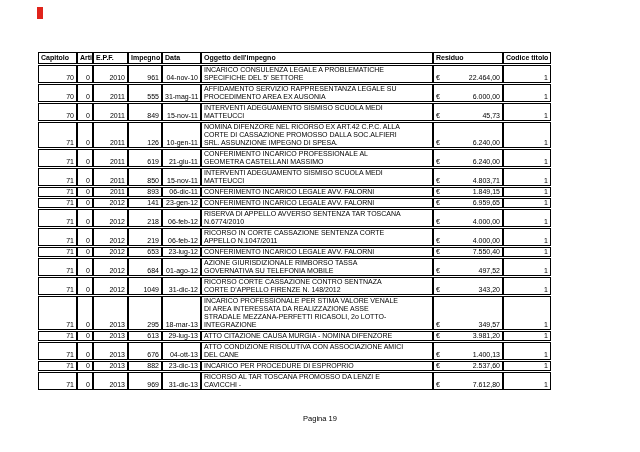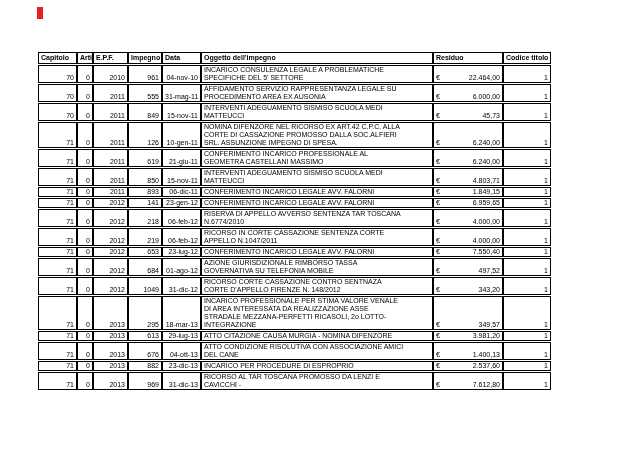--- a/index.html
+++ b/index.html
@@ -383,13 +383,14 @@
         <div class="wrap">
           <span>€</span>
           <span>7.612,80</span>
         </div>
       </td>
       <td class="num">1</td>
     </tr>
       </tbody>
   </table>
 
+  <div class="footer">Pagina 19</div>
 </div>
 
 </body></html>

